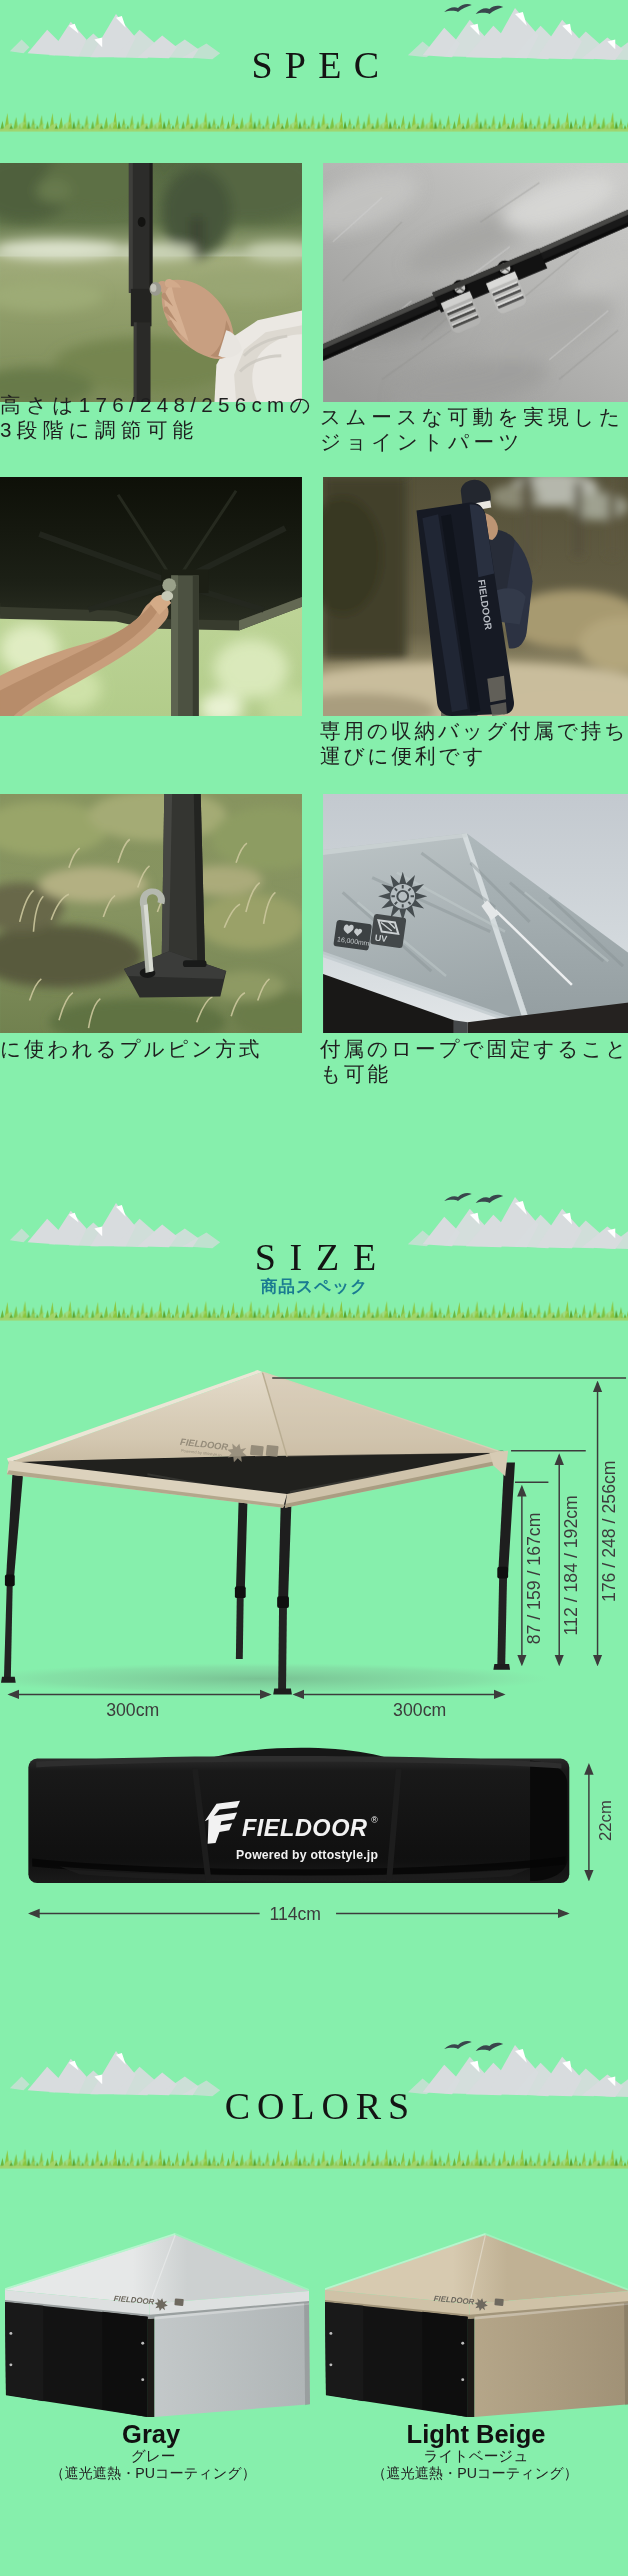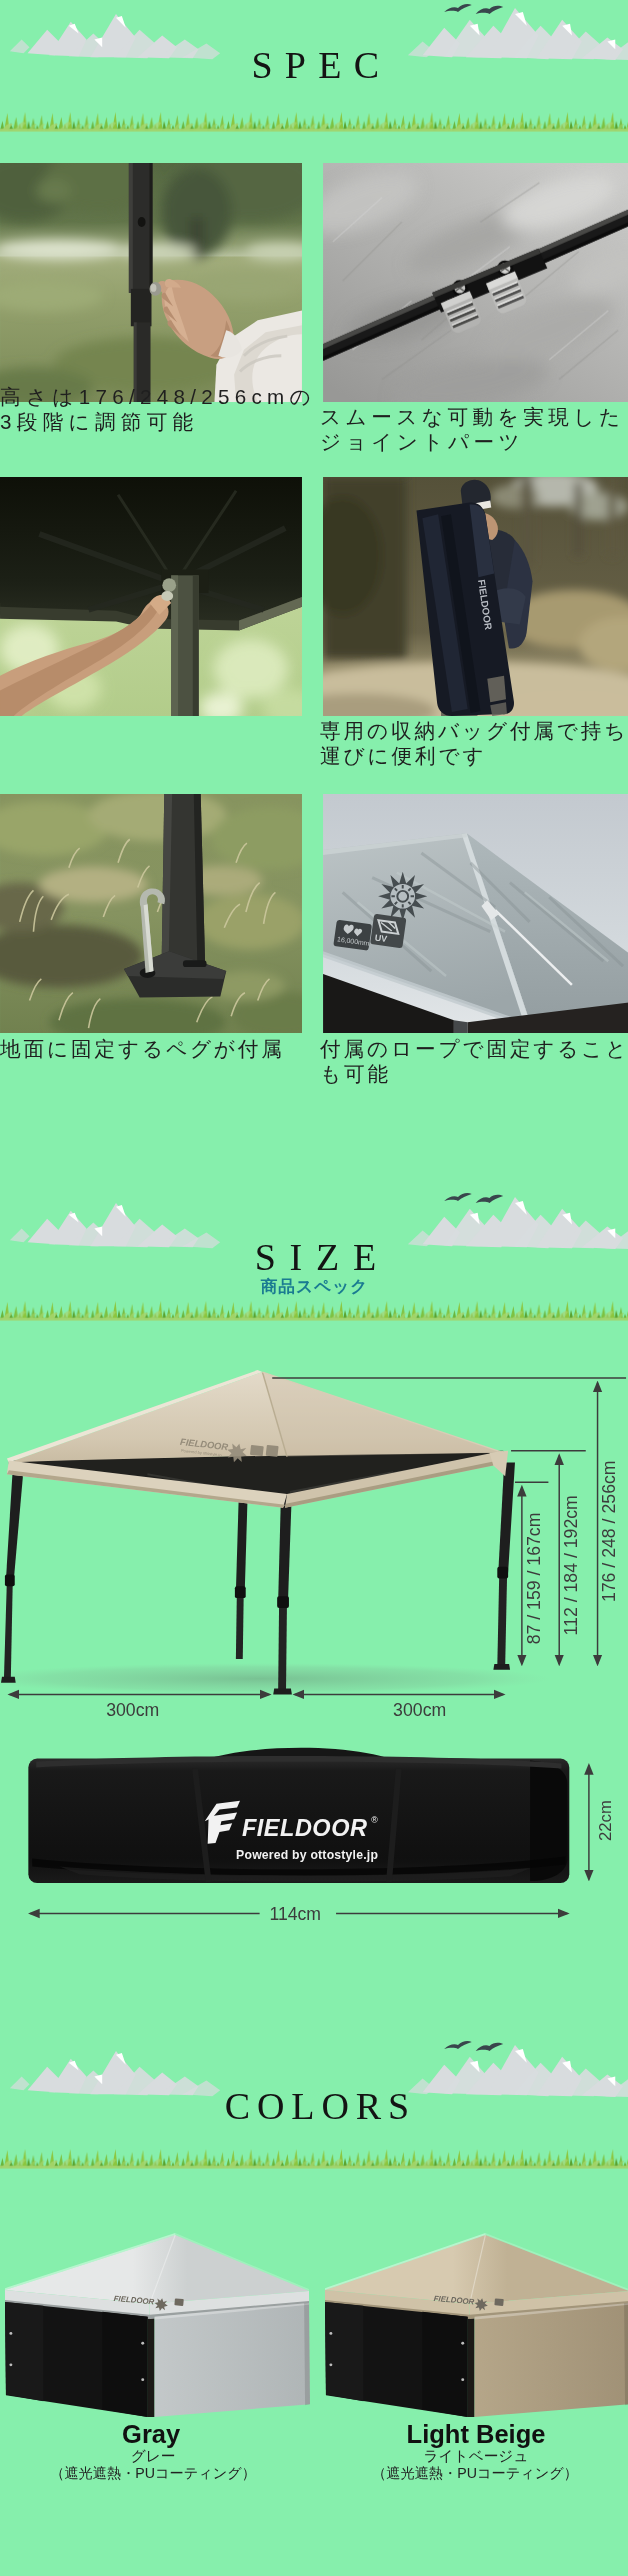--- a/index.html
+++ b/index.html
@@ -475,24 +475,24 @@
 </g>
 <g transform="rotate(8 68 138)">
  <rect x="50" y="124" width="33" height="31" rx="3" fill="#43484a"></rect>
  <g>
   <path d="M55 130 L72 130 L77 141 L60 141 Z" fill="none" stroke="#ccd1d3" stroke-width="2"></path>
   <path d="M58 132 L70 139 M65 130 L73 136" stroke="#ccd1d3" stroke-width="1.5"></path>
   <text x="54" y="151" font-size="9" font-weight="bold" font-family="Liberation Sans" fill="#ccd1d3">UV</text>
  </g>
 </g>
 </svg>
-<div class="abs cap" style="left:0px;top:385px;width:324px;letter-spacing:5.3px">高さは176/248/256cmの<br>3段階に調節可能</div>
+<div class="abs cap" style="left:0px;top:393px;width:324px;letter-spacing:5.3px">高さは176/248/256cmの<br>3段階に調節可能</div>
 <div class="abs cap" style="left:320px;top:405px;width:324px;letter-spacing:4.5px">スムースな可動を実現した<br>ジョイントパーツ</div>
 <div class="abs cap" style="left:320px;top:719px;width:324px">専用の収納バッグ付属で持ち<br>運びに便利です</div>
-<div class="abs cap" style="left:0px;top:1037px;width:324px">地面に固定するペグが付属</div>
+<div class="abs cap" style="left:0px;top:1037px;width:324px">に使われるプルピン方式</div>
 <div class="abs cap" style="left:320px;top:1037px;width:324px">付属のロープで固定すること<br>も可能</div>
 <svg class="abs" style="left:0;top:1366px" width="629" height="364" viewBox="0 0 640 370">
 <defs>
 <linearGradient id="tA" x1="0" y1="0" x2="0" y2="1">
  <stop offset="0" stop-color="#e3dac9"></stop>
           <stop offset="0.75" stop-color="#d3c7b0"></stop>
           <stop offset="1" stop-color="#c9bca3"></stop>
 </linearGradient>
 <radialGradient id="tsh" cx="0.5" cy="0.5" r="0.5">
  <stop offset="0" stop-color="rgba(90,90,90,0.3)"></stop>

